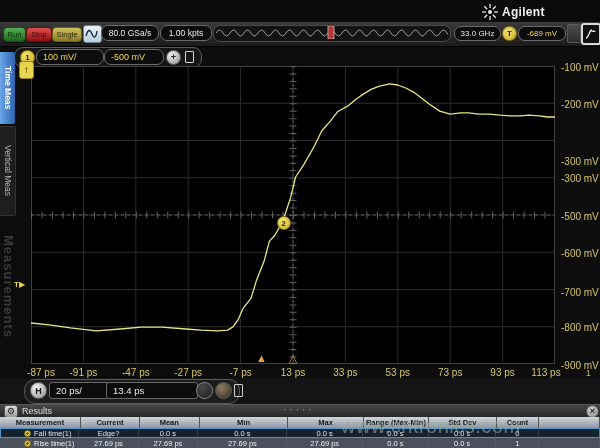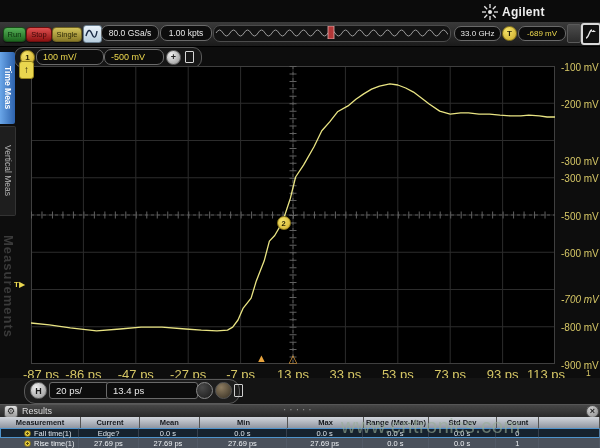--- a/index.html
+++ b/index.html
@@ -44,21 +44,21 @@
             font-size:8.5px;font-weight:bold;border-radius:0 2px 2px 0;}
   #tab-vert{left:0;top:126px;width:15px;height:88px;background:#1e1e1e;color:#b5b5b5;font-size:8.5px;border:1px solid #333;border-left:none;border-radius:0 2px 2px 0;}
   #ghost{left:0px;top:212px;width:16px;height:150px;color:#3a3a3a;font-size:13px;font-weight:bold;letter-spacing:1px;}
   #btn-expand{left:2px;top:384px;width:18px;height:19px;background:#262626;border:1px solid #555;border-radius:4px;
               color:#9fb2c4;font-size:11px;display:flex;align-items:center;justify-content:center;line-height:1;}
   
   #plot{left:31px;top:66px;width:524px;height:298px;background:#000;}
   #ylabels{left:560px;top:66px;width:40px;height:300px;}
   .ylab{position:absolute;left:1px;color:#d6c766;font-size:10px;white-space:nowrap;}
   #xlabels{left:0;top:367px;width:600px;height:11px;}
-  .xlab{position:absolute;color:#d6c766;font-size:13px;white-space:nowrap;transform:translateX(-50%);}
+  .xlab{position:absolute;color:#d6c766;font-size:10px;white-space:nowrap;transform:translateX(-50%);}
   #corner1{left:586px;top:368px;color:#d6c766;font-size:8.5px;}
   #gndmark{left:19px;top:61px;width:13px;height:16px;background:#e9d64f;border:1px solid #98861e;border-radius:3px;
            color:#141103;font-size:10px;font-weight:bold;display:flex;align-items:center;justify-content:center;line-height:1;}
   #trigmark{left:14px;top:279px;color:#e9d64f;font-size:8px;font-weight:bold;white-space:nowrap;}
   #marker2{width:12px;height:12px;border-radius:50%;background:radial-gradient(circle at 35% 30%,#f6e46a,#cfae2c);
            border:1px solid #8d7a1c;color:#241f04;font-size:7.5px;font-weight:bold;display:flex;align-items:center;justify-content:center;}
   .tri{position:absolute;color:#e8a33d;font-size:11px;line-height:1;transform:translateX(-50%);}
   
   #tbarea{left:0;top:378px;width:600px;height:26px;background:#141414;}
   #tbgroup{left:24px;top:379px;width:214px;height:23px;border:1px solid #5a5a5a;border-radius:11px;background:#1d1d1d;}
@@ -179,27 +179,27 @@
         <path d="M0.0 257.0 L18.3 258.9 L39.3 261.9 L65.5 264.8 L89.1 263.0 L110.0 261.1 L131.0 261.1 L154.6 263.0 L170.3 264.1 L186.0 264.8 L196.5 264.1 L201.7 261.1 L207.0 254.0 L212.2 242.1 L220.1 232.1 L225.3 214.9 L233.2 194.8 L238.4 175.1 L243.7 169.5 L251.5 156.1 L259.4 132.2 L264.6 111.0 L272.5 99.1 L283.0 80.8 L290.8 64.8 L298.7 55.9 L306.5 45.8 L317.0 39.9 L324.9 33.2 L332.7 27.9 L340.6 23.1 L348.5 20.1 L358.9 17.9 L366.8 19.0 L374.7 22.0 L382.5 26.1 L390.4 32.0 L398.2 38.0 L408.7 45.1 L419.2 48.1 L429.7 46.9 L437.5 46.9 L448.0 48.1 L458.5 48.1 L469.0 49.2 L479.5 49.9 L489.9 49.9 L497.8 49.2 L508.3 49.9 L516.1 51.0 L524.0 51.0" fill="none" stroke="#e9e483" stroke-width="1.3" stroke-linejoin="round" stroke-linecap="round"></path>
       </svg>
   </div>
   <div class="abs" id="ylabels">
       <div class="ylab" style="top: -4.5px; color: rgb(214, 199, 102);">-100 mV</div>
       <div class="ylab" style="top: 32.75px; color: rgb(214, 199, 102);">-200 mV</div>
       <div class="ylab" style="top: 70px; color: rgb(214, 199, 102); margin-top: 20px;">-300 mV</div>
       <div class="ylab" style="top: 107.25px; color: rgb(214, 199, 102);">-300 mV</div>
       <div class="ylab" style="top: 144.5px; color: rgb(214, 199, 102);">-500 mV</div>
       <div class="ylab" style="top: 181.75px; color: rgb(214, 199, 102);">-600 mV</div>
-      <div class="ylab" style="top: 228px; color: rgb(214, 199, 102); font-style: italic;">-700 mV</div>
+      <div class="ylab" style="top: 221px; color: rgb(214, 199, 102);">-700 mV</div>
       <div class="ylab" style="top: 256.25px; color: rgb(214, 199, 102);">-800 mV</div>
       <div class="ylab" style="top: 293.5px; color: rgb(214, 199, 102);">-900 mV</div>
     </div>
   <div class="abs" id="xlabels">
       <div class="xlab" style="left: 41px; color: rgb(214, 199, 102);">-87 ps</div>
-      <div class="xlab" style="left: 83.4px; color: rgb(214, 199, 102);">-86 ps</div>
+      <div class="xlab" style="left: 83.4px; color: rgb(214, 199, 102);">-91 ps</div>
       <div class="xlab" style="left: 135.8px; color: rgb(214, 199, 102);">-47 ps</div>
       <div class="xlab" style="left: 188.2px; color: rgb(214, 199, 102);">-27 ps</div>
       <div class="xlab" style="left: 240.6px; color: rgb(214, 199, 102);">-7 ps</div>
       <div class="xlab" style="left: 293px; color: rgb(214, 199, 102);">13 ps</div>
       <div class="xlab" style="left: 345.4px; color: rgb(214, 199, 102);">33 ps</div>
       <div class="xlab" style="left: 397.8px; color: rgb(214, 199, 102);">53 ps</div>
       <div class="xlab" style="left: 450.2px; color: rgb(214, 199, 102);">73 ps</div>
       <div class="xlab" style="left: 502.6px; color: rgb(214, 199, 102);">93 ps</div>
       <div class="xlab" style="left: 546px; color: rgb(214, 199, 102);">113 ps</div>
     </div>

